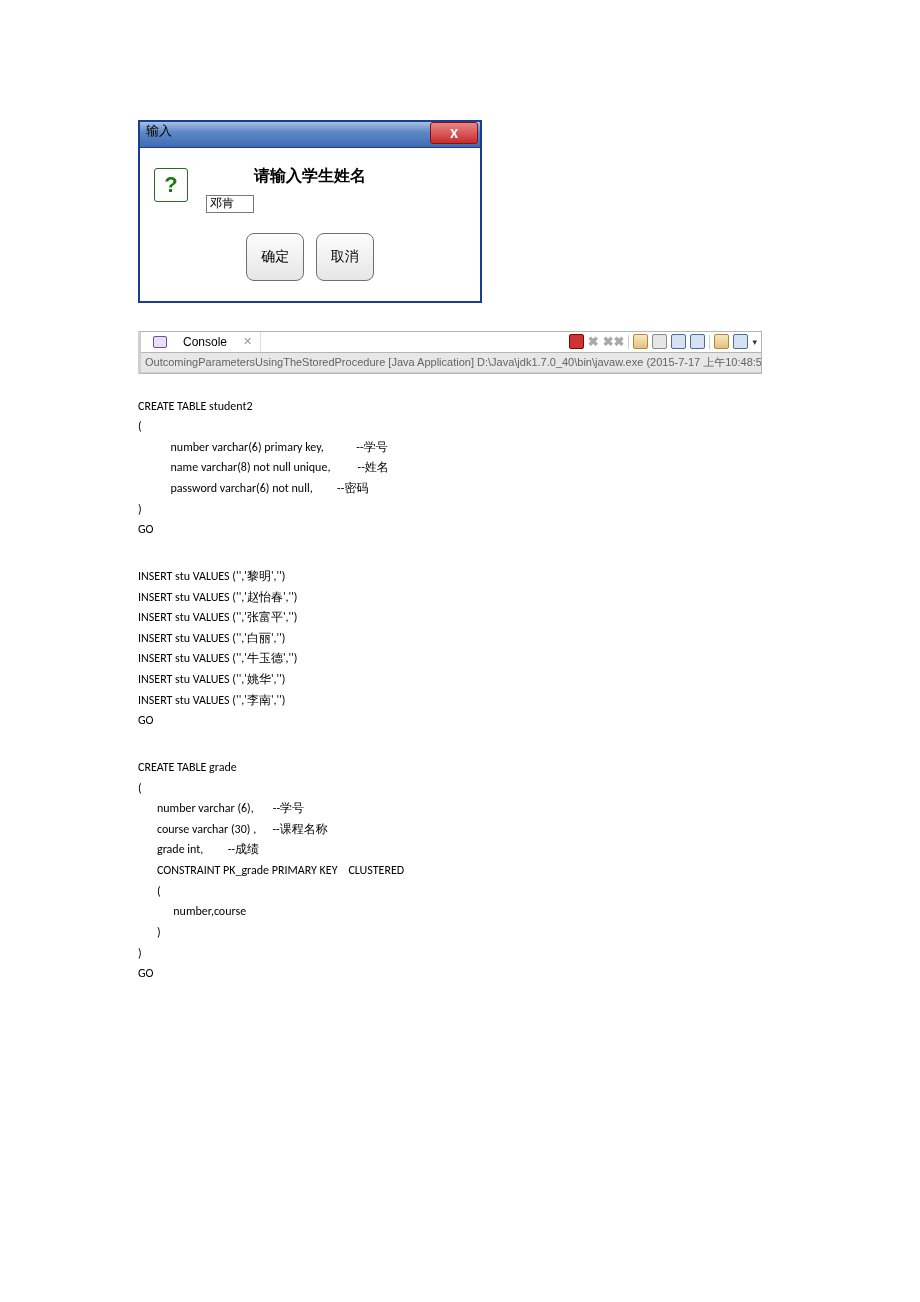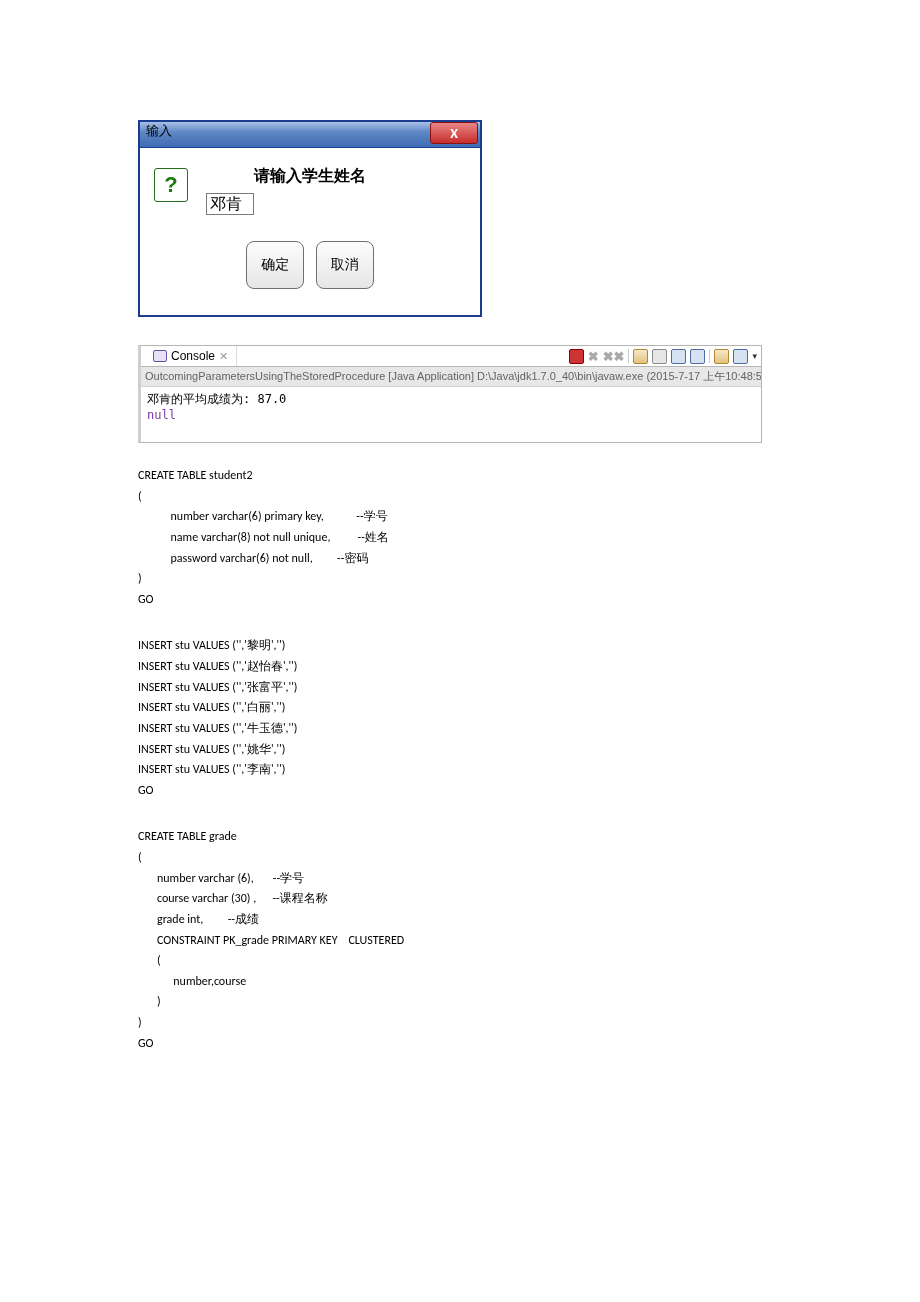--- a/index.html
+++ b/index.html
@@ -76,36 +76,36 @@
     font-weight:bold;
     font-family:"SimSun","Microsoft YaHei",sans-serif;
     color:#000;
     margin-bottom:6px;
     margin-left:48px;
   }
   .dialog-input {
     width:40px;
     border:1px solid #7a7a7a;
     padding:1px 3px;
-    font-size:16px;
+    font-size:12px;
     font-family:"SimSun",sans-serif;
   }
   .dialog-buttons {
     text-align:center;
     padding:6px 0 14px 0;
   }
   .dialog-btn {
     display:inline-block;
     border:1px solid #6f6f6f;
     padding:14px 14px;
     font-size:14px;
     font-family:"SimSun",sans-serif;
     background:linear-gradient(#fdfdfd,#e6e6e6);
     border-radius:8px;
-    margin:12px 4px;
+    margin:6px 4px;
     cursor:pointer;
   }
 
   
   .console {
     border:1px solid #b5b5b5;
     border-left:3px solid #cfcfcf;
     margin-bottom:22px;
     position:relative;
     font-family:"Segoe UI","Microsoft YaHei",sans-serif;
@@ -114,21 +114,21 @@
   .console-tabbar {
     display:flex;
     align-items:center;
     justify-content:space-between;
     border-bottom:1px solid #b5b5b5;
     background:#fff;
     height:20px;
     padding:0 4px;
   }
   .console-tab {
-    display:flex;align-items:center;gap:4px;
+    display:flex;align-items:center;gap:16px;
     padding:0 8px;
     height:100%;
     border-right:1px solid #dcdcdc;
   }
   .console-tab-icon {
     width:12px;height:10px;
     border:1px solid #6a4ea0;
     background:#e8e0f5;
     border-radius:2px;
   }
@@ -207,24 +207,20 @@
         <span class="tb-ico tb-scroll2"></span>
         <span class="tb-ico tb-blue"></span>
         <span class="tb-ico tb-blue"></span>
         <span style="width:1px;height:14px;background:#ccc;"></span>
         <span class="tb-ico tb-scroll"></span>
         <span class="tb-ico tb-blue"></span>
         <span class="tb-drop">▾</span>
       </div>
     </div>
     <div class="console-launch">OutcomingParametersUsingTheStoredProcedure [Java Application] D:\Java\jdk1.7.0_40\bin\javaw.exe (2015-7-17 上午10:48:52)</div>
-    <div class="console-out">
-      <div>邓肯的平均成绩为: 87.0</div>
-      <div class="null">null</div>
-    </div>
   </div>
 
   <div class="sql">CREATE TABLE student2
 (
             number varchar(6) primary key,            --学号
             name varchar(8) not null unique,          --姓名
             password varchar(6) not null,         --密码
 )
 GO</div>
   <div style="height:26px;"></div>

